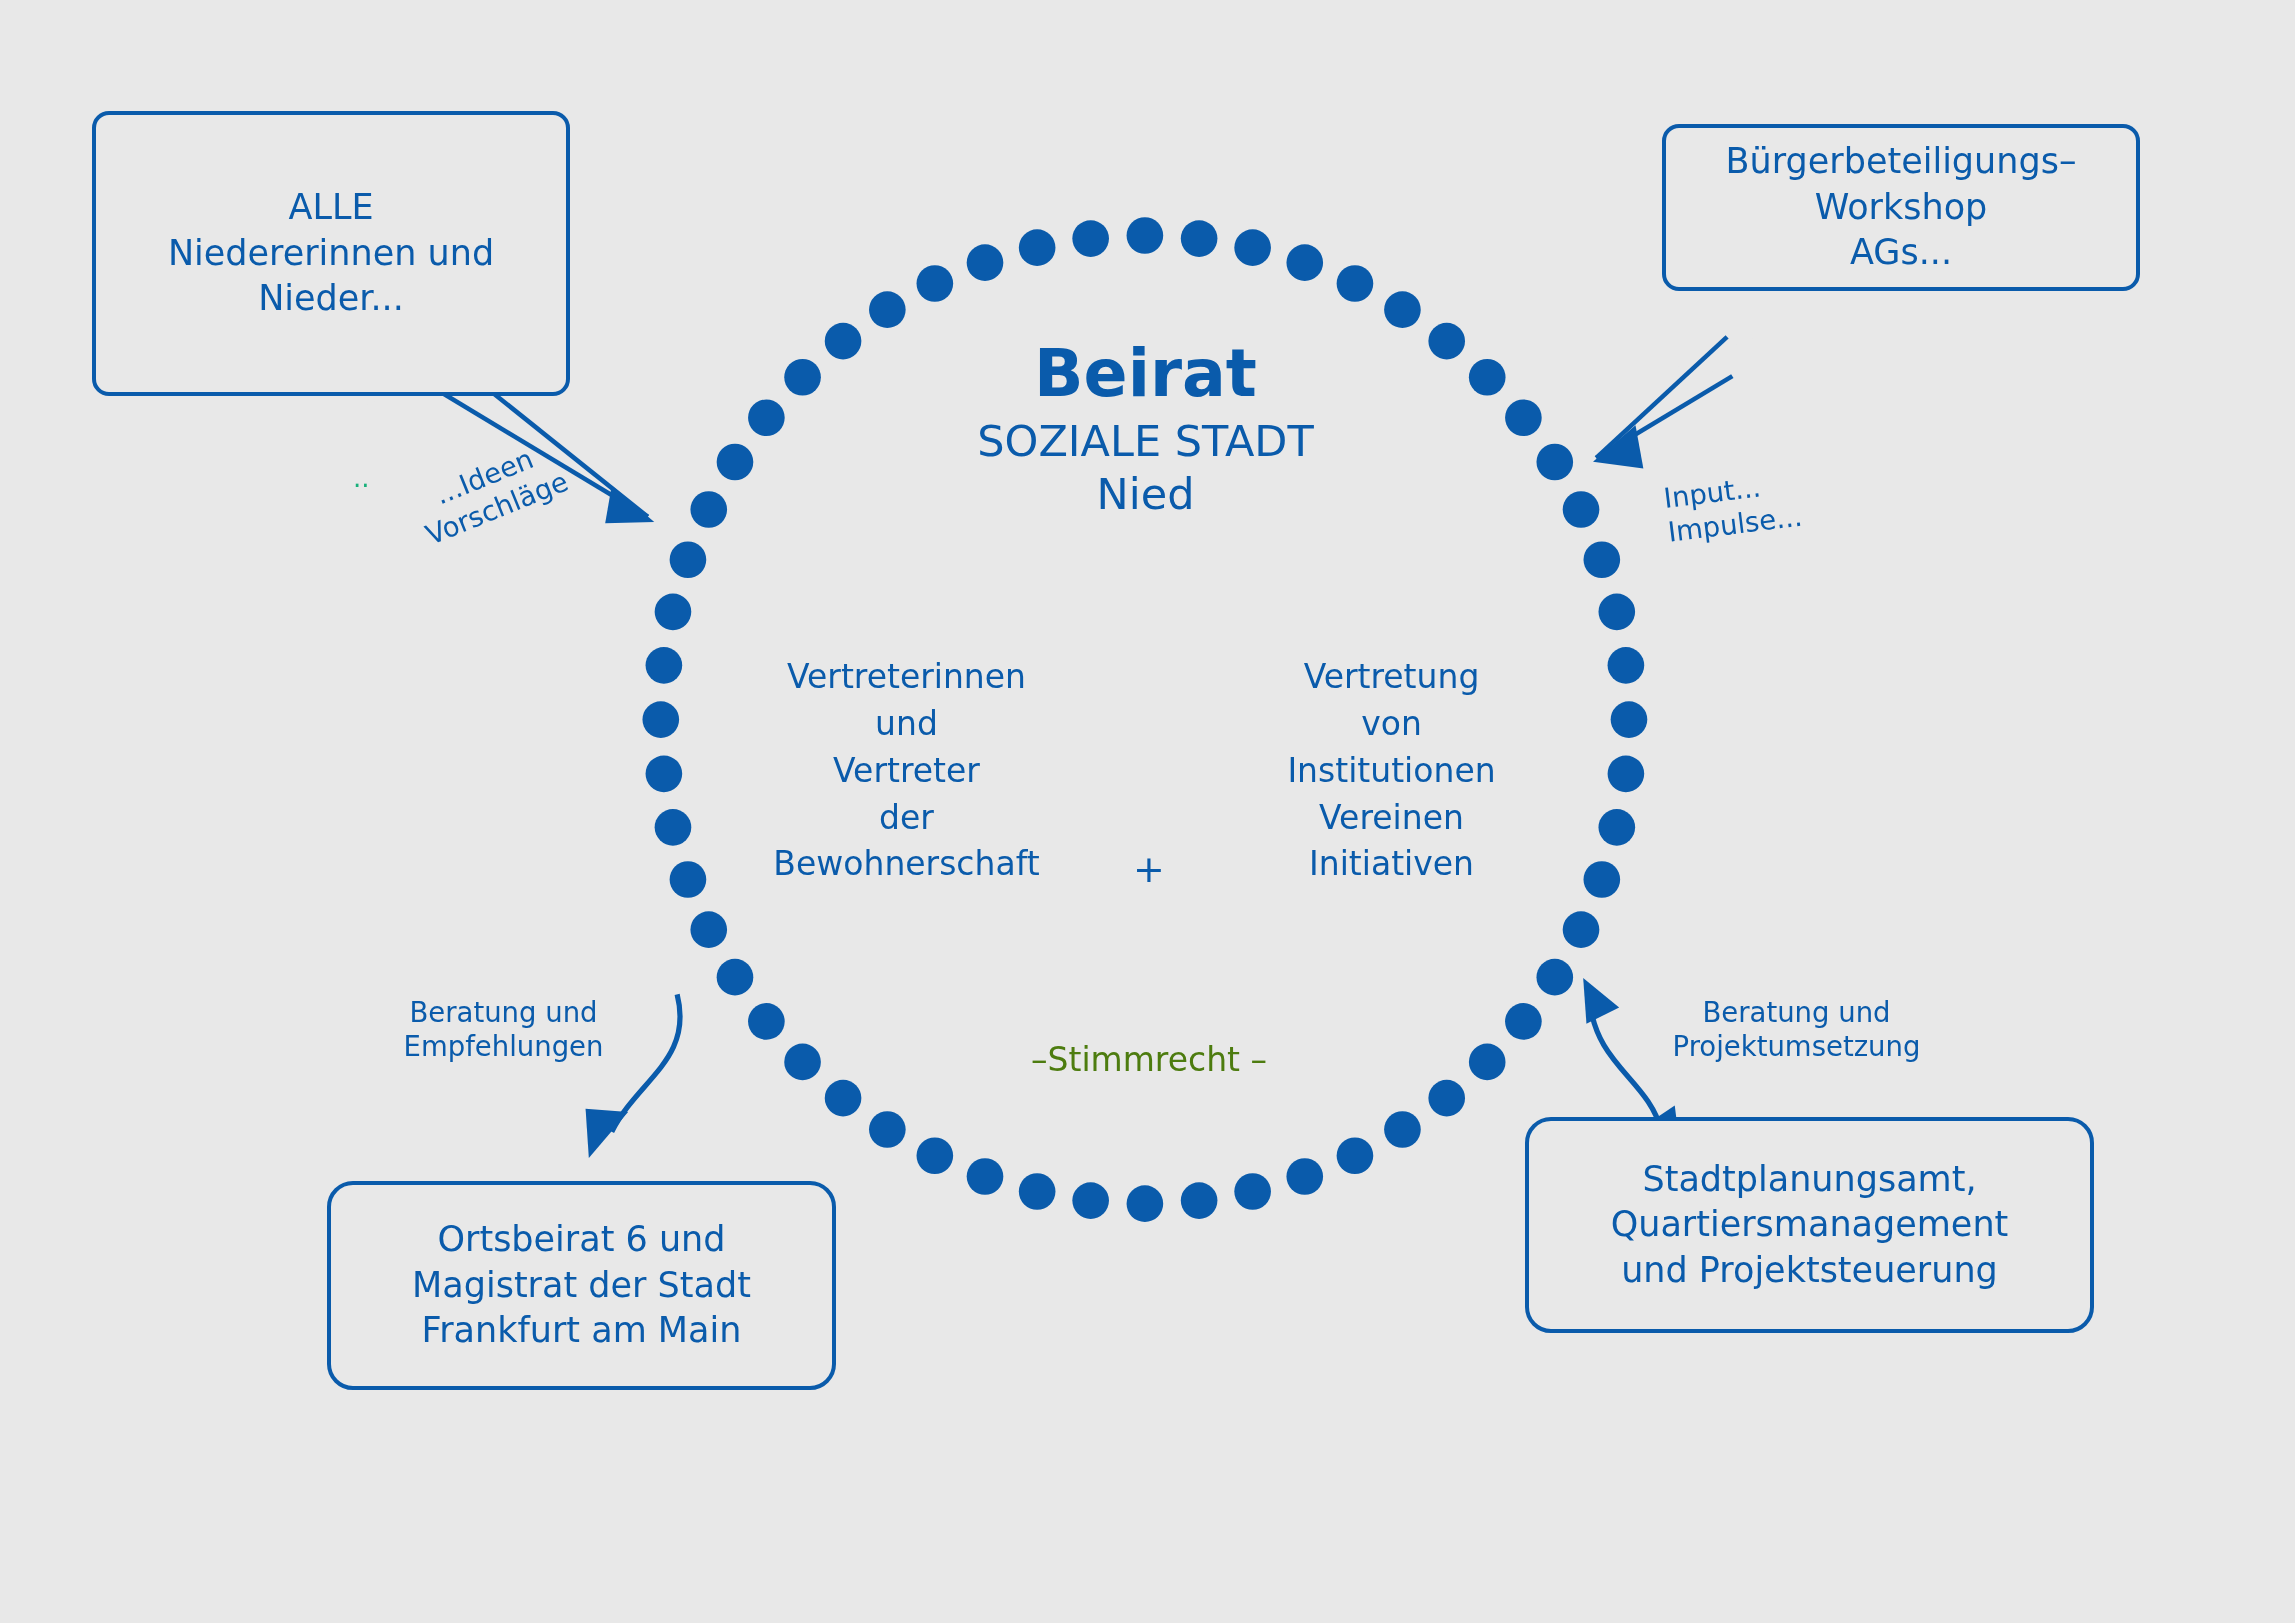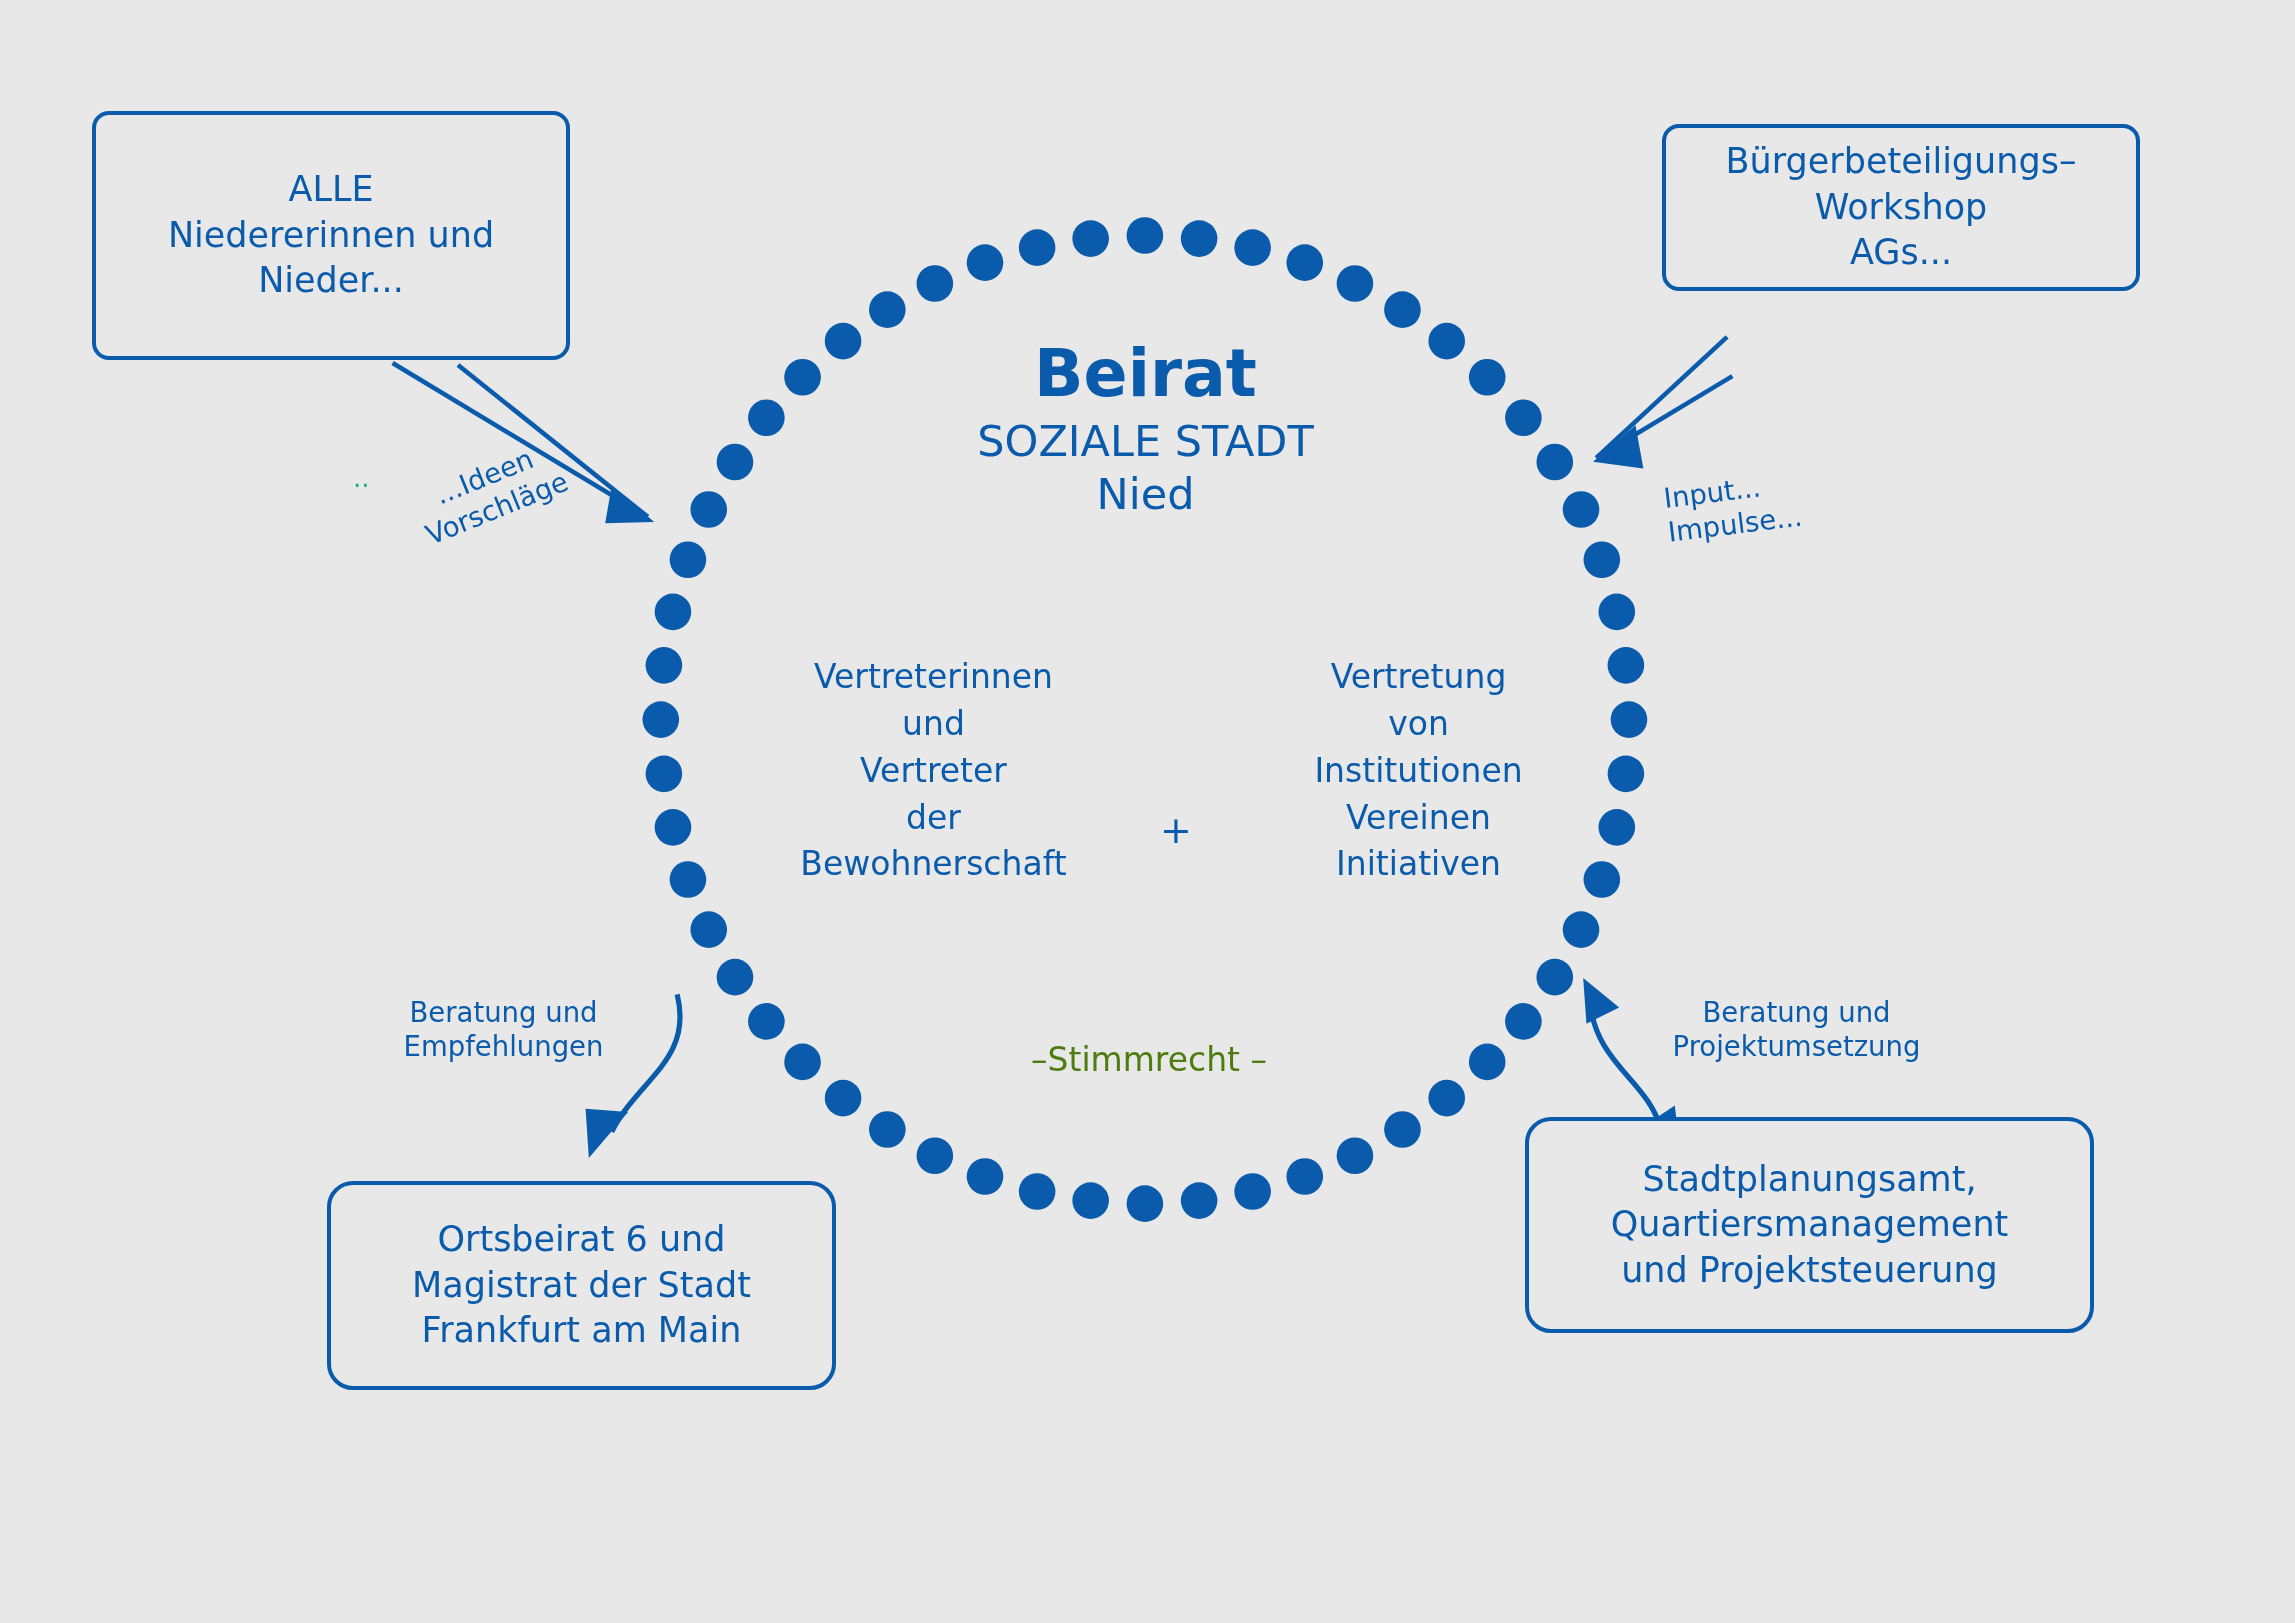--- a/index.html
+++ b/index.html
@@ -49,25 +49,25 @@
     line-height: 1.25;
     margin-top: 6.5px;
   }
   #title-sub2 {
     font-size: 43px;
     line-height: 1.2;
   }
 
   #cols {
     position: absolute;
-    left: 708px;
+    left: 681px;
     top: 654px;
     width: 936px;
     display: flex;
-    align-items: center;
+    align-items: flex-end;
     justify-content: center;
     color: #0a5bab;
   }
   .col {
     width: 406px;
     text-align: center;
     font-size: 33px;
     line-height: 1.42;
   }
   #plus {
@@ -98,21 +98,21 @@
     display: flex;
     align-items: center;
     justify-content: center;
     text-align: center;
     line-height: 1.3;
   }
   #bubble-tl {
     left: 92px;
     top: 111px;
     width: 478px;
-    height: 249px;
+    height: 285px;
     border-radius: 17px;
     font-size: 35px;
   }
   #bubble-tr {
     left: 1662px;
     top: 124px;
     width: 478px;
     height: 167px;
     border-radius: 17px;
     font-size: 35px;

